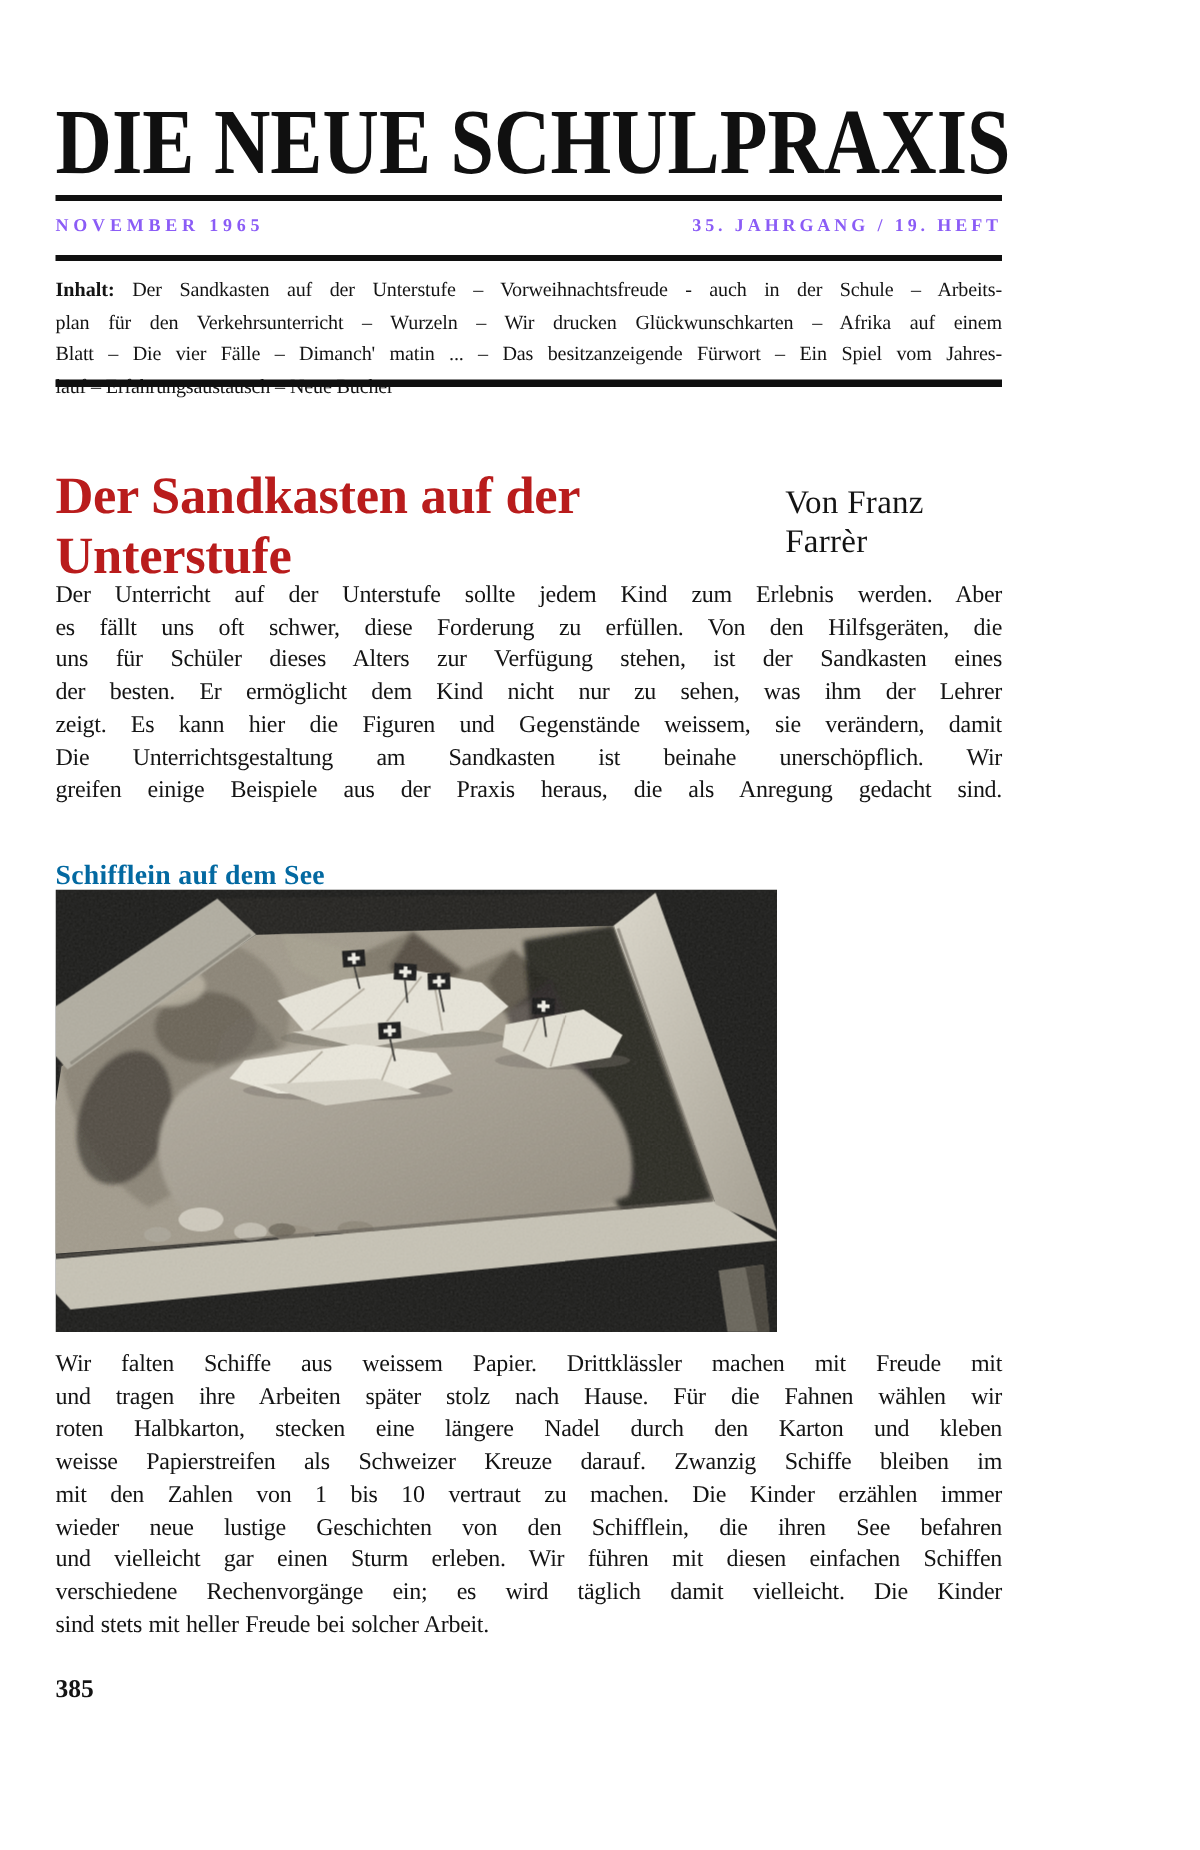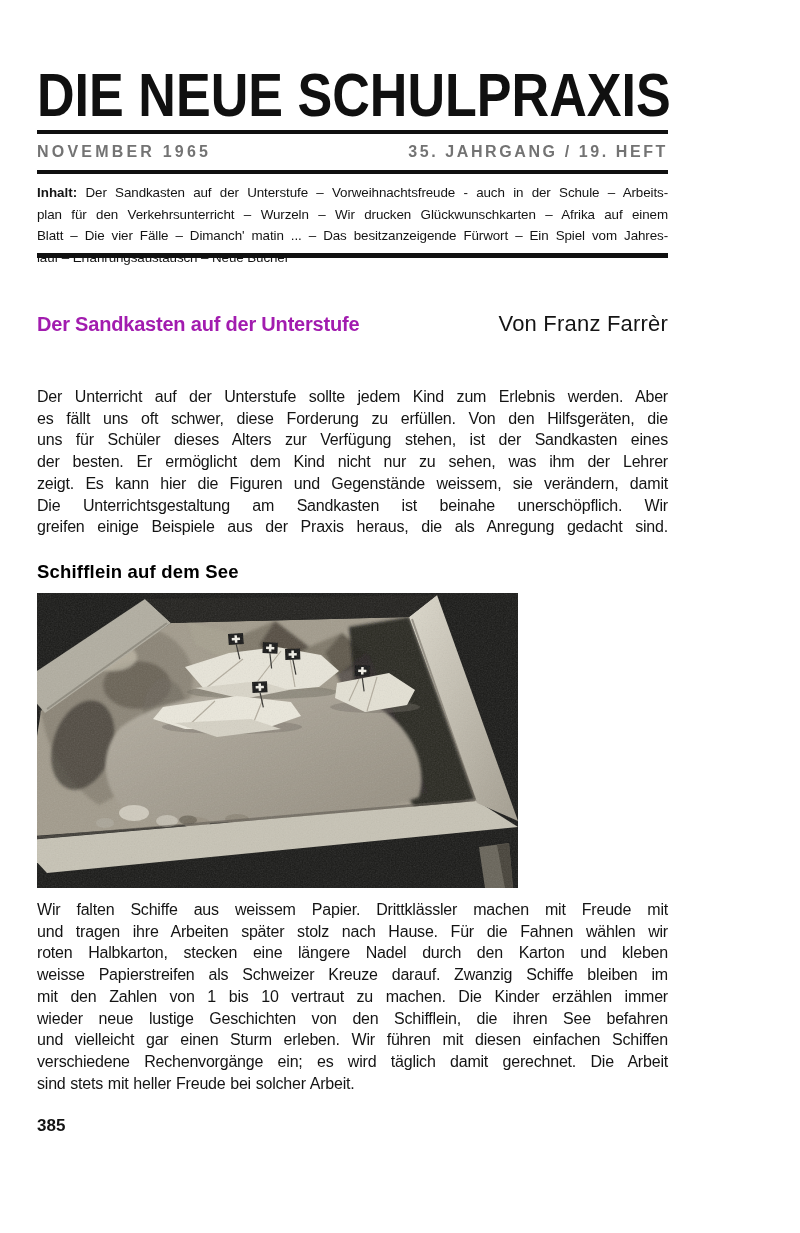--- a/index.html
+++ b/index.html
@@ -1,56 +1,56 @@
 <!DOCTYPE html>
 <html><head>
 <meta charset="utf-8">
 <style>
   html,body{margin:0;padding:0;background:#fff;}
   .page{
     position:relative;width:780px;height:1233px;background:#ffffff;
-    font-family:Liberation Sans, sans-serif;color:#141414;overflow:hidden;
+    font-family:Liberation Serif, serif;color:#141414;overflow:hidden;
   }
   .abs{position:absolute;}
   .col{left:37px;width:631px;}
 
   
   .masthead-title{
     top:64px;left:37px;font-size:62px;font-weight:bold;line-height:1;
     letter-spacing:0px;white-space:nowrap;color:#101010;
     transform:scaleX(.84);transform-origin:0 50%;
   }
   .rule{left:37px;width:631px;background:#101010;}
   .rule-1{top:130px;height:4px;}
   .rule-2{top:170px;height:4px;}
   .rule-3{top:253px;height:5px;}
   .dateline{
     top:144px;display:flex;justify-content:space-between;align-items:baseline;
-    font-weight:bold;font-size:16px;line-height:1;color:#737373;text-align:center;
+    font-weight:bold;font-size:12px;line-height:1;color:#8b5cf6;text-align:center;
   }
   .dateline .issue{letter-spacing:3.2px;}
   .dateline .volume{letter-spacing:2.6px;}
 
   .contents{top:182px;font-size:13.4px;line-height:21.6px;letter-spacing:-0.1px;}
   .contents b{letter-spacing:0;}
 
   
   .tl{text-align:justify;text-align-last:justify;}
   .tl.end{text-align:justify;text-align-last:left;}
 
   
   .article-head{top:311px;display:flex;justify-content:space-between;align-items:baseline;}
-  .article-title{font-size:20px;font-weight:bold;letter-spacing:-0.2px;line-height:1.15;color:#a21caf;margin:0;}
+  .article-title{font-size:35px;font-weight:bold;letter-spacing:-0.2px;line-height:1.15;color:#b91c1c;margin:0;}
   .byline{font-size:22px;letter-spacing:0.2px;}
 
   .bodytext{font-size:16px;line-height:21.7px;letter-spacing:-0.2px;word-spacing:0.5px;}
   .intro{top:386px;}
   .lower{top:899px;}
 
-  .section-heading{top:561px;font-size:18.5px;font-weight:bold;letter-spacing:0.2px;color:#000000;}
+  .section-heading{top:574px;font-size:18.5px;font-weight:bold;letter-spacing:0.2px;color:#0369a1;}
 
   figure.photo{left:37px;top:593px;margin:0;line-height:0;}
 
   .page-number{top:1116px;text-align:left;font-weight:bold;font-size:17px;}
 </style>
 </head>
 <body>
 
 <div class="page">
 
@@ -190,19 +190,19 @@
   </figure>
 
   <div class="abs col bodytext lower">
     <div class="tl">Wir falten Schiffe aus weissem Papier. Drittklässler machen mit Freude mit</div>
     <div class="tl">und tragen ihre Arbeiten später stolz nach Hause. Für die Fahnen wählen wir</div>
     <div class="tl">roten Halbkarton, stecken eine längere Nadel durch den Karton und kleben</div>
     <div class="tl">weisse Papierstreifen als Schweizer Kreuze darauf. Zwanzig Schiffe bleiben im</div>
     <div class="tl">mit den Zahlen von 1 bis 10 vertraut zu machen. Die Kinder erzählen immer</div>
     <div class="tl">wieder neue lustige Geschichten von den Schifflein, die ihren See befahren</div>
     <div class="tl">und vielleicht gar einen Sturm erleben. Wir führen mit diesen einfachen Schiffen</div>
-    <div class="tl">verschiedene Rechenvorgänge ein; es wird täglich damit gerechnet. Die Arbeit</div>
+    <div class="tl">verschiedene Rechenvorgänge ein; es wird täglich damit vielleicht. Die Kinder</div>
     <div class="tl end">sind stets mit heller Freude bei solcher Arbeit.</div>
   </div>
 
   <div class="abs col page-number">385</div>
 
 </div>
 
 </body></html>

